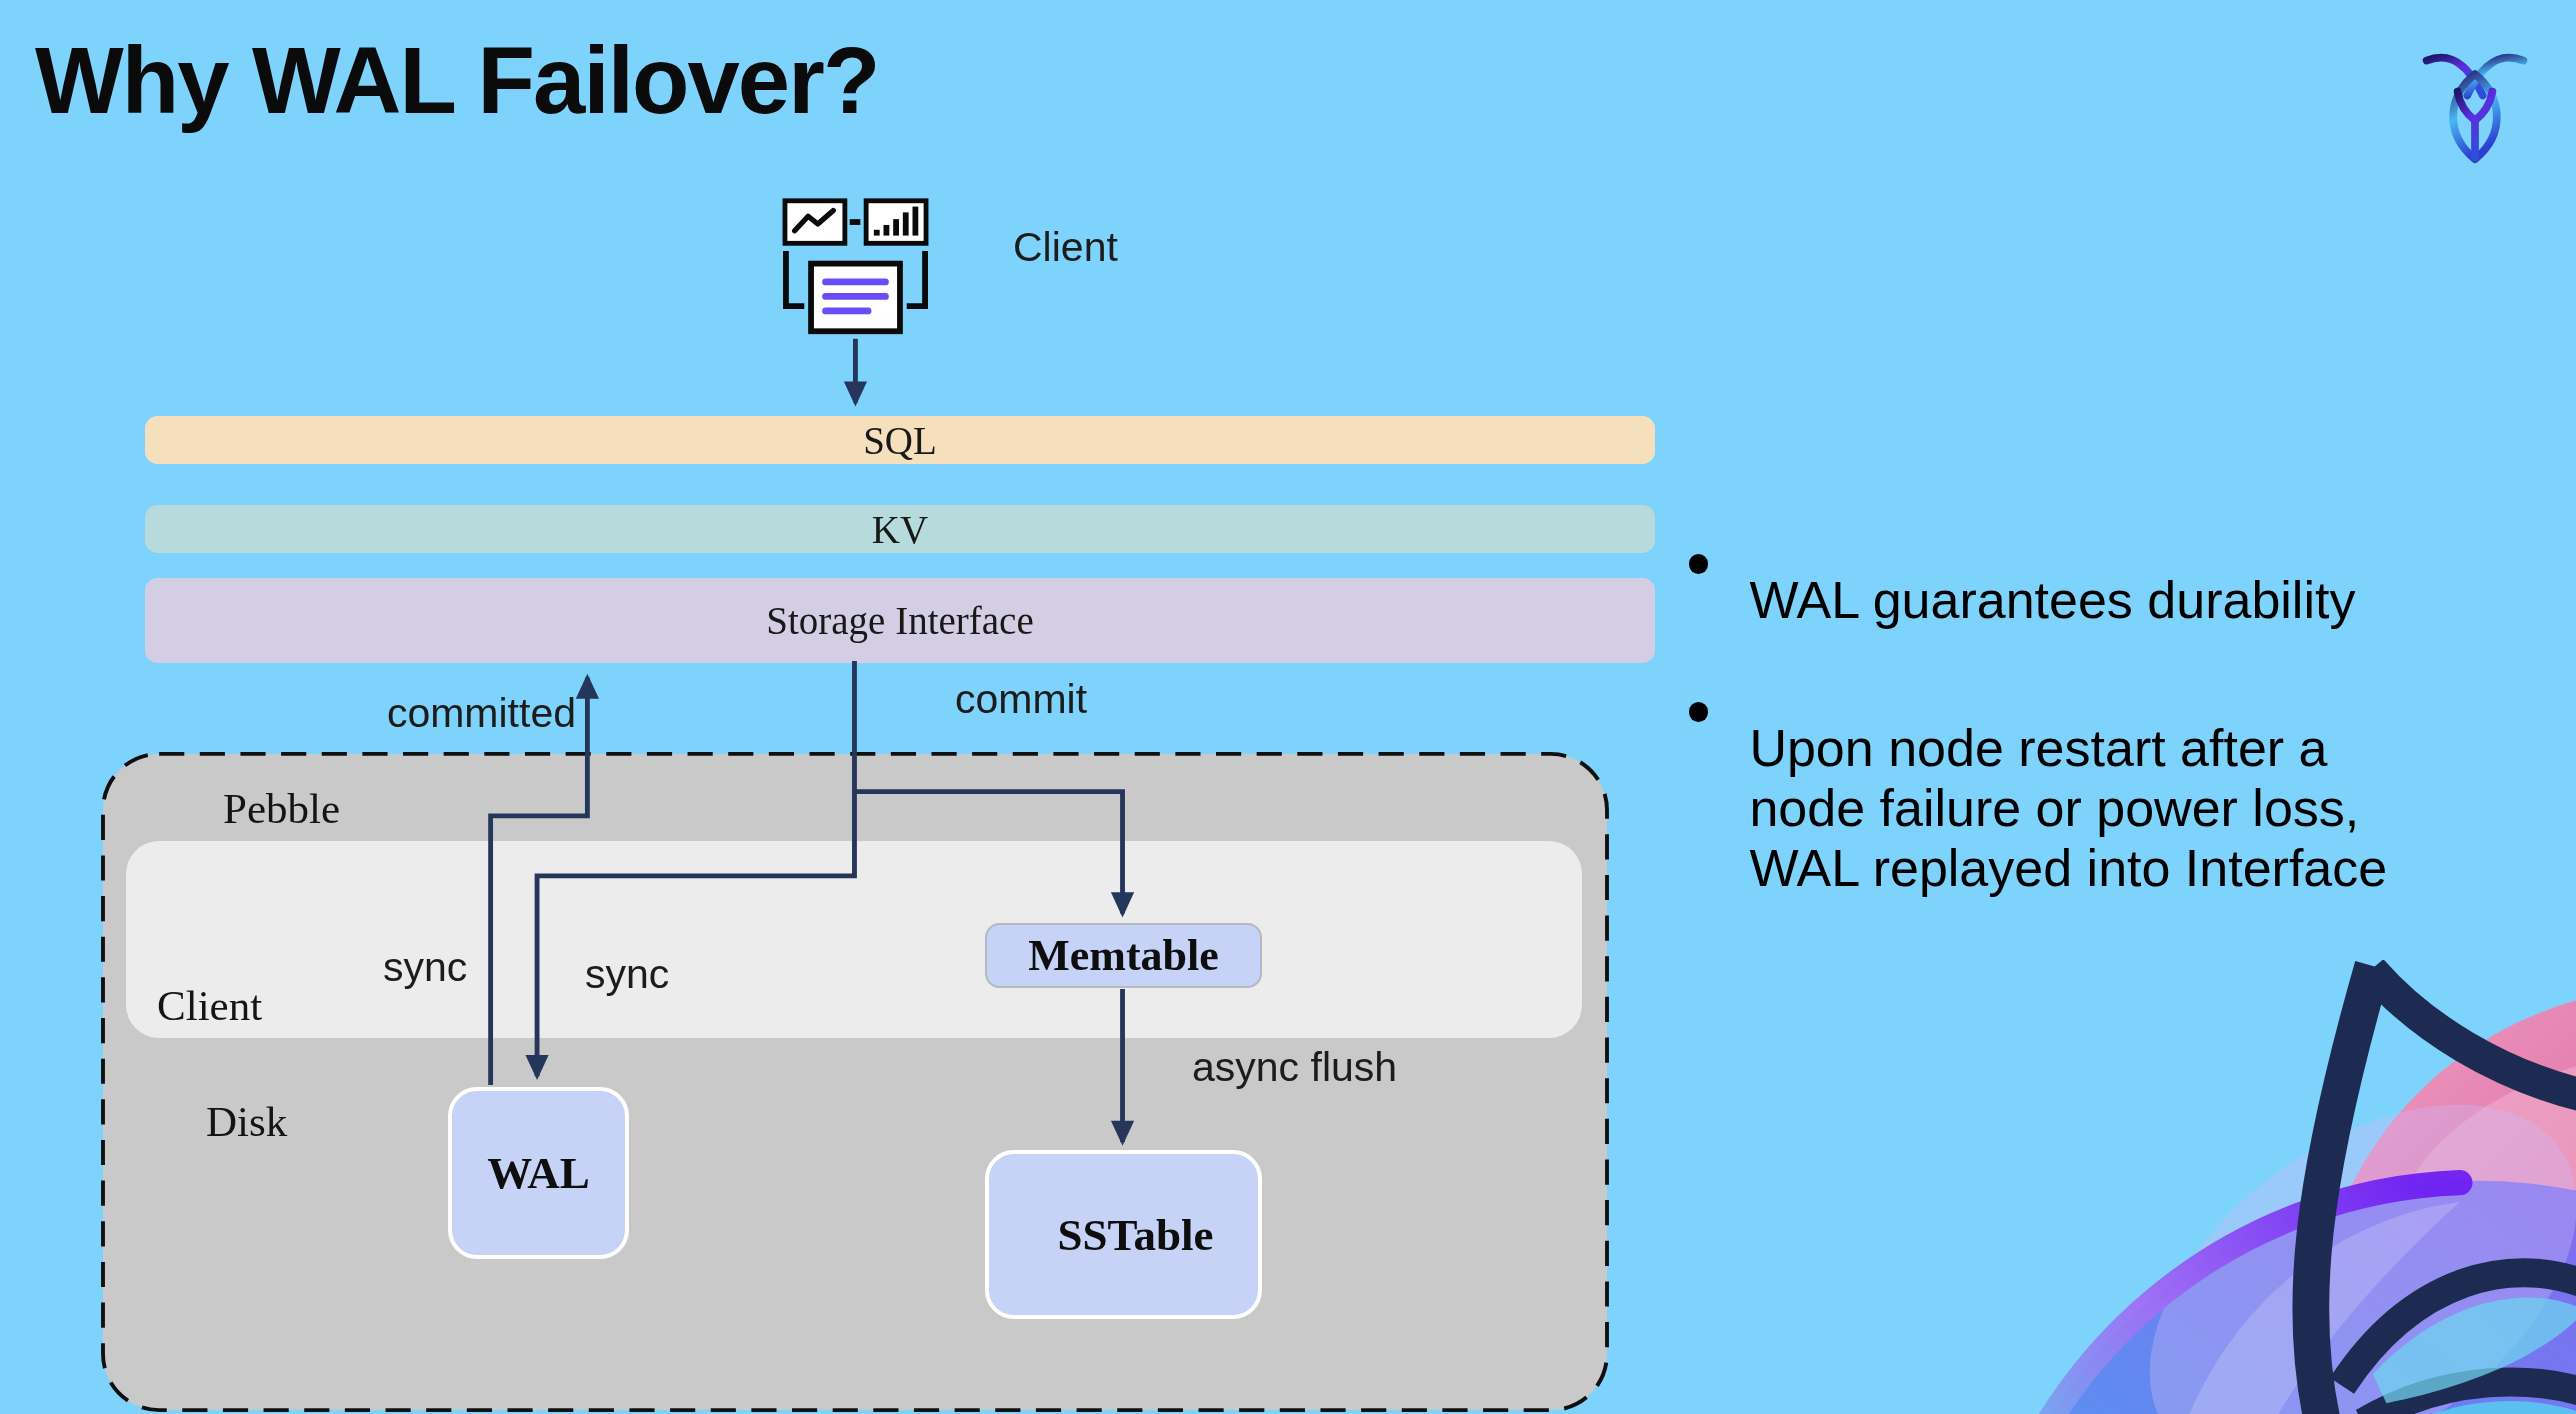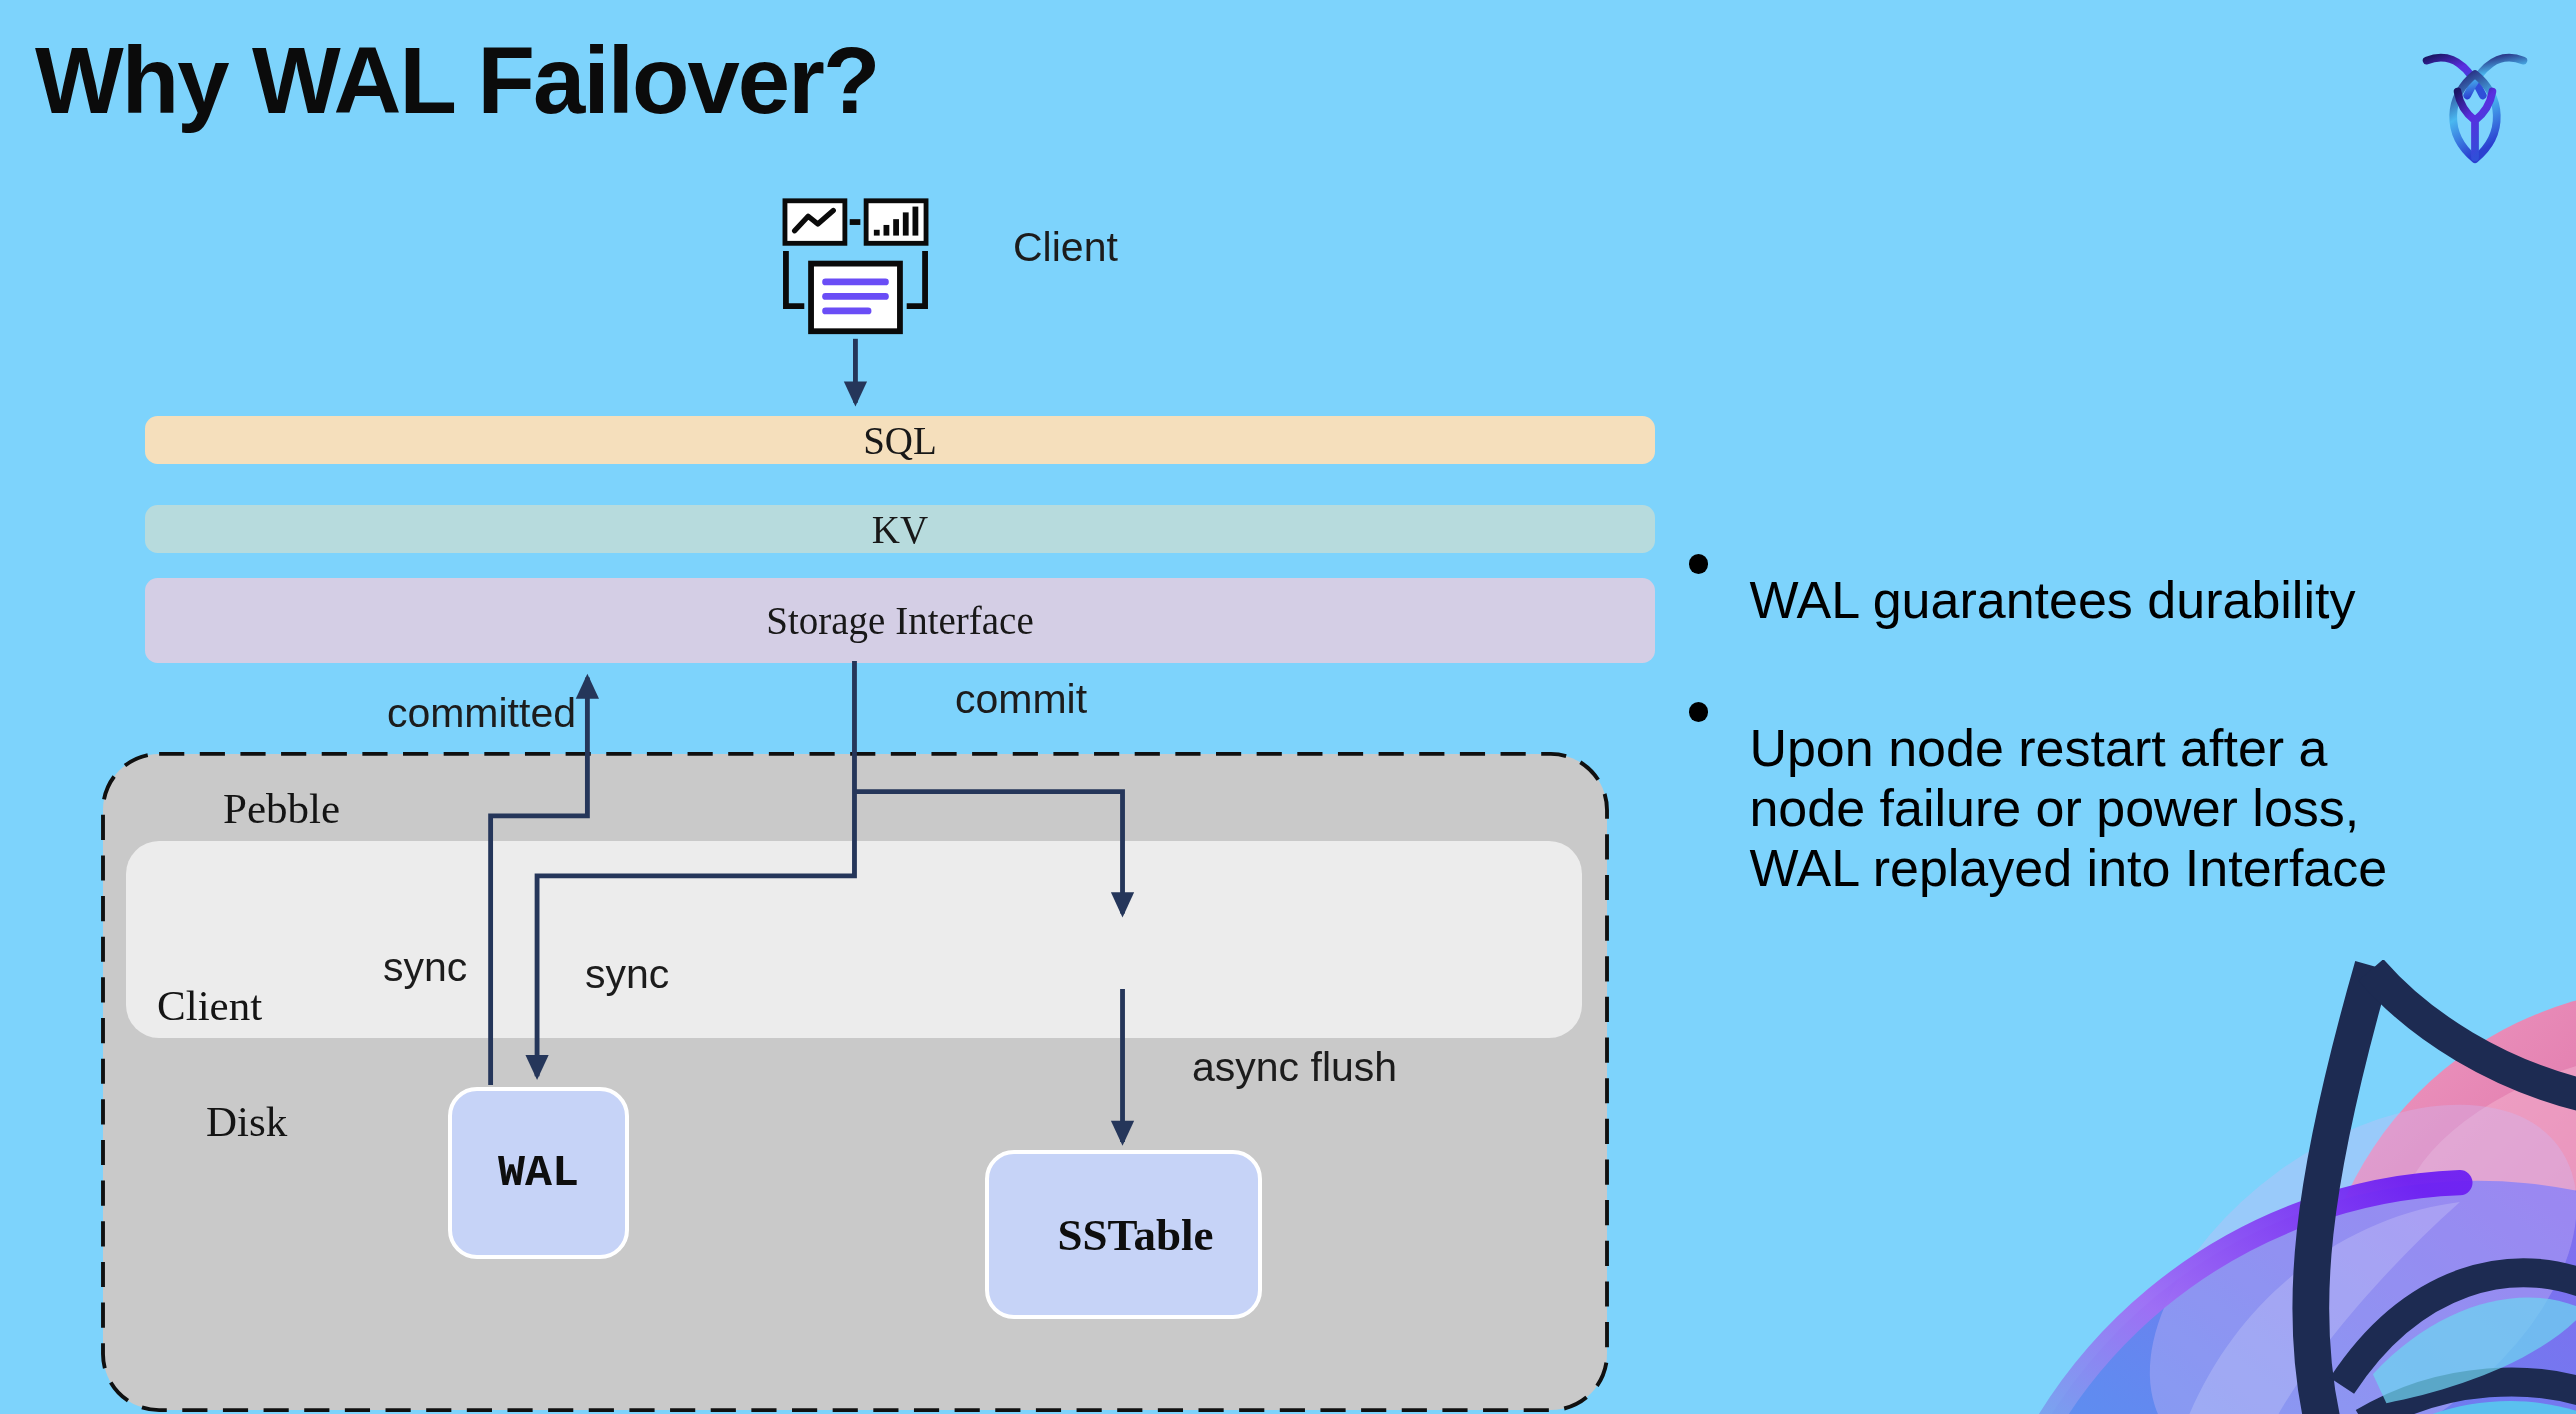--- a/index.html
+++ b/index.html
@@ -43,21 +43,21 @@
   #pebble-label{left:223px;top:784px;}
   #memory-label{left:157px;top:981px;}
   #disk-label{left:206px;top:1097px;}
   
   .node{
     position:absolute;display:flex;align-items:center;justify-content:center;
     font-family:"Liberation Serif","DejaVu Serif",serif;font-weight:bold;
     color:#0e0e0e;background:var(--node_fill);box-sizing:border-box;
   }
   #node-wal{left:448px;top:1087px;width:181px;height:172px;border-radius:29px;
-    border:4.8px solid #ffffff;font-size:45px;font-family:Liberation Mono, monospace;}
+    border:4.8px solid #ffffff;font-size:45px;}
   #node-memtable{left:985px;top:923px;width:277px;height:65px;border-radius:14.5px;
     border:2.9px solid #b6b9c0;font-size:44px;}
   #node-sstable{left:985px;top:1150px;width:277px;height:169px;border-radius:29px;
     border:4.8px solid #ffffff;font-size:45px;padding-left:24px;}
   
   #bullets{left:1689px;top:534px;width:861px;}
   .bullet-item{display:flex;align-items:flex-start;}
   .bullet-item + .bullet-item{margin-top:52px;}
   .bullet-dot{
     width:19.4px;height:19.4px;border-radius:50%;background:#000;
@@ -134,20 +134,23 @@
     <rect x="3" y="3" width="1554" height="678" rx="58" fill="var(--pebble_bg)" stroke="#101010" stroke-width="4" stroke-dasharray="26 16"></rect>
   </svg>
   <div id="memory-band" class="abs"></div>
 
   <div id="pebble-label" class="abs region-label">Pebble</div>
   <div id="memory-label" class="abs region-label">Client</div>
   <div id="disk-label" class="abs region-label">Disk</div>
 
   <div id="node-wal" class="node">
     <span>WAL</span>
+  </div>
+  <div id="node-memtable" class="node">
+    <span>Memtable</span>
   </div>
   <div id="node-sstable" class="node">
     <span>SSTable</span>
   </div>
 
   <svg class="abs overlay" style="left:0;top:0;" width="2576" height="1415" viewBox="0 0 2662 1462">
     <defs>
       <marker id="ah" markerUnits="userSpaceOnUse" markerWidth="34" markerHeight="34" refX="24" refY="15" orient="auto">
         <path d="M2,3 L28,15 L2,27 Z" fill="var(--arrow)"></path>
       </marker>

